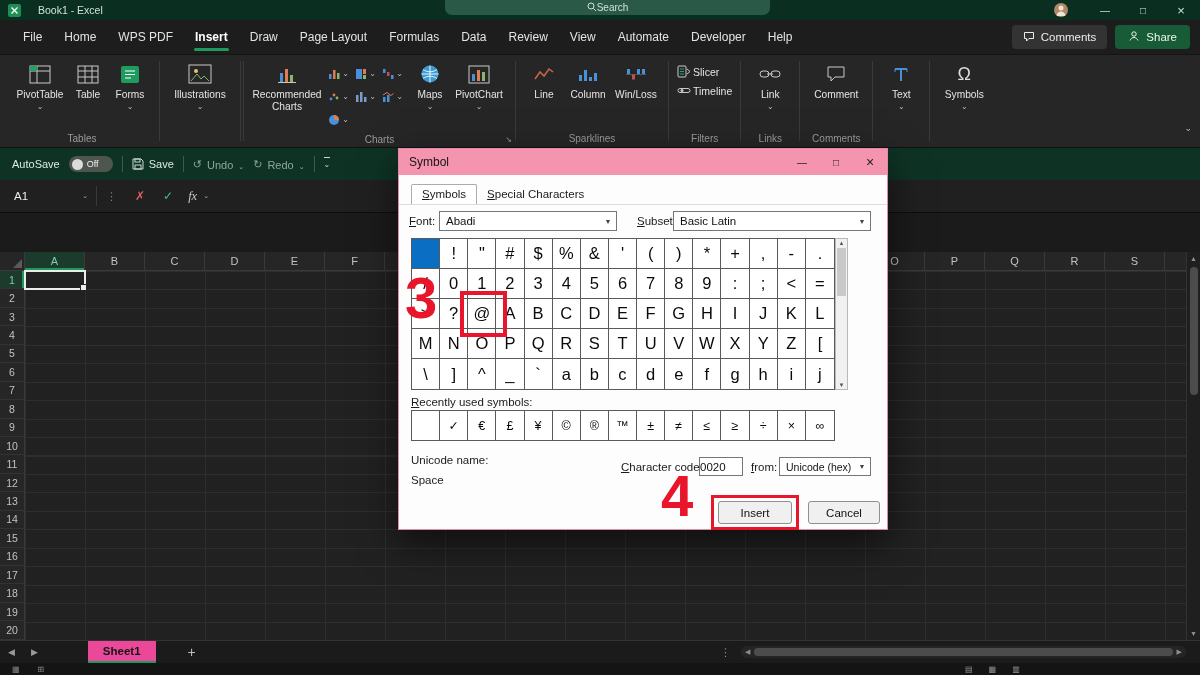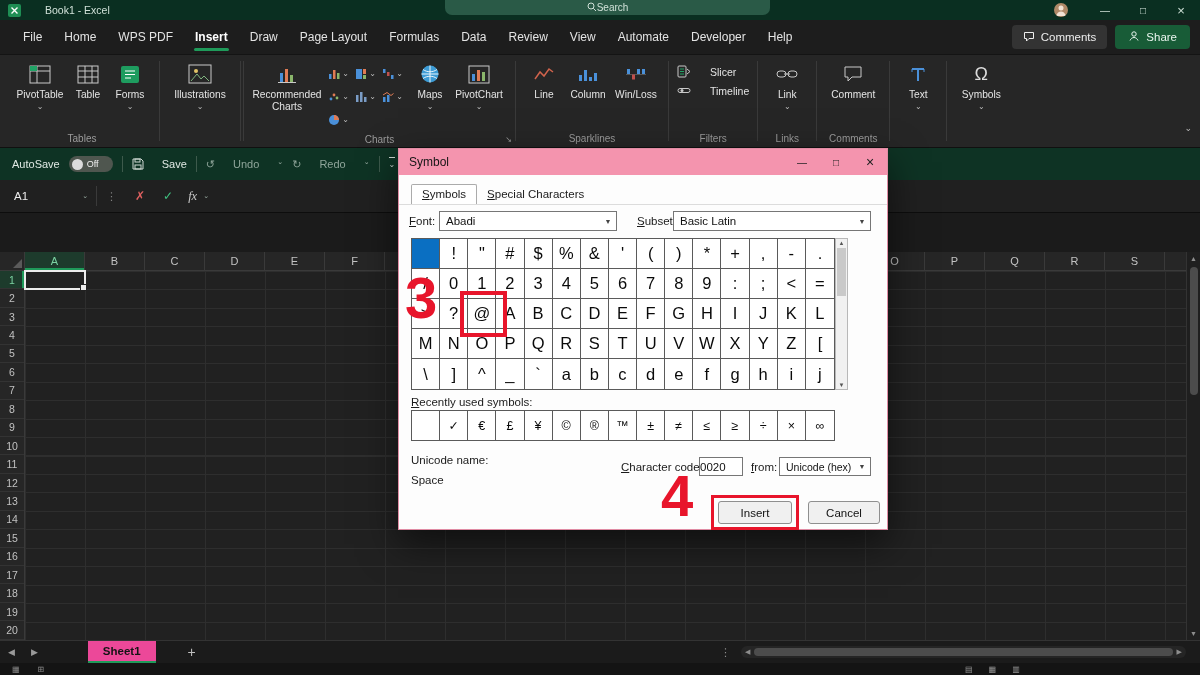--- a/index.html
+++ b/index.html
@@ -2,21 +2,21 @@
 <html><head>
 <meta charset="utf-8">
 <style>
   * {margin:0;padding:0;box-sizing:border-box}
   html,body {width:1200px;height:675px;overflow:hidden}
   body {font-family:"Liberation Sans",sans-serif;background:#1a1a1a;position:relative;color:#e6e6e6}
 
   
   .titlebar {position:absolute;top:0;left:0;width:1200px;height:20px;background:#0a2f21;display:flex;align-items:center}
   .appicon {margin-left:8px;display:flex}
-  .tb-title {font-size:10.5px;margin-left:24px;color:#cfe0d7}
+  .tb-title {font-size:10.5px;margin-left:17px;color:#cfe0d7}
   .tb-search {position:absolute;left:445px;top:0;width:325px;height:15px;background:#2a5a47;border-radius:0 0 7px 7px;display:flex;align-items:center;justify-content:center;gap:0;color:#cfe0d7;font-size:10px}
   .tb-right {margin-left:auto;display:flex;align-items:center;height:20px}
   .avatar {width:14px;height:14px;border-radius:50%;background:#b08968;margin-right:18px;display:flex;align-items:center;justify-content:center;overflow:hidden}
   .winctrl {width:38px;height:20px;display:flex;align-items:center;justify-content:center;color:#cfe0d7;font-size:10px}
   .winctrl.close {font-size:13px}
 
   
   .tabrow {position:absolute;top:20px;left:0;width:1200px;height:35px;background:#1d1d1d;display:flex;align-items:center;border-bottom:1px solid #141414}
   .tabs {display:flex;align-items:center;height:35px;padding-left:12px}
   .tab {padding:14px 11px;height:35px;display:flex;align-items:center;font-size:12px;color:#e3e3e3;position:relative;white-space:nowrap}
@@ -32,30 +32,30 @@
   .rgroup-content {display:flex;flex:1;align-items:stretch}
   .rgroup-label {height:17px;display:flex;align-items:center;justify-content:center;font-size:10px;color:#9b9b9b}
   .launcher {position:absolute;right:2px;bottom:3px;font-size:8px;color:#9b9b9b}
   .gdiv {width:1px;background:#3a3a3a;margin:6px 1px}
   .rbtn {display:flex;flex-direction:column;align-items:center;justify-content:flex-start;color:#e4e4e4;font-size:10.2px;text-align:center;line-height:1.15;padding-top:3px;gap:2px}
   .ricon {height:26px;display:flex;align-items:center;justify-content:center}
   .chev {font-size:8px;color:#bdbdbd;line-height:1}
   .minicharts {display:grid;grid-template-columns:repeat(3,27px);grid-auto-rows:23px;align-content:start;padding-top:4px;margin:0 3px}
   .mini {display:flex;align-items:center;justify-content:center;gap:2px}
   .stackcol {display:flex;flex-direction:column;gap:6px;padding-top:7px}
-  .sbtn {display:flex;align-items:center;gap:19px;font-size:10.5px;color:#e4e4e4;white-space:nowrap}
+  .sbtn {display:flex;align-items:center;gap:2px;font-size:10.5px;color:#e4e4e4;white-space:nowrap}
   .ribbon-collapse {position:absolute;right:8px;top:68px;color:#bdbdbd;font-size:9px}
   .omega {font-size:18px;color:#dcdcdc;line-height:1}
 
   
   .qatrow {position:absolute;top:148px;left:0;width:1200px;height:32px;background:#0e3324;display:flex;align-items:center;color:#dfe8e3;font-size:11px;gap:9px;padding-left:12px}
   .toggle {width:44px;height:16px;border-radius:8px;background:#4f564f;display:flex;align-items:center;padding:0 3px;gap:4px}
   .knob {width:11px;height:11px;border-radius:50%;background:#dcdcdc}
   .togglelabel {font-size:9px;color:#f0f0f0}
-  .qitem {display:flex;align-items:flex-start;gap:18px}
+  .qitem {display:flex;align-items:flex-end;gap:5px}
   .qdiv {width:1px;height:16px;background:#3d5a4c}
   .disabled {color:#8fa59a}
   .qchev {font-size:7px;color:#9fb3a8}
   .qcustom {font-size:8px;color:#cfd9d3;border-top:1px solid #cfd9d3;line-height:1.4;padding-top:1px}
 
   
   .frow {position:absolute;top:180px;left:0;width:1200px;height:33px;background:#202020;border-bottom:1px solid #0d0d0d;display:flex;align-items:center}
   .namebox {width:96px;padding:0 8px 0 14px;font-size:11.5px;color:#ececec;display:flex;align-items:center;justify-content:space-between}
   .vdiv {width:1px;height:20px;background:#3a3a3a}
   .fdots {color:#808080;margin:0 9px;font-size:11px}

